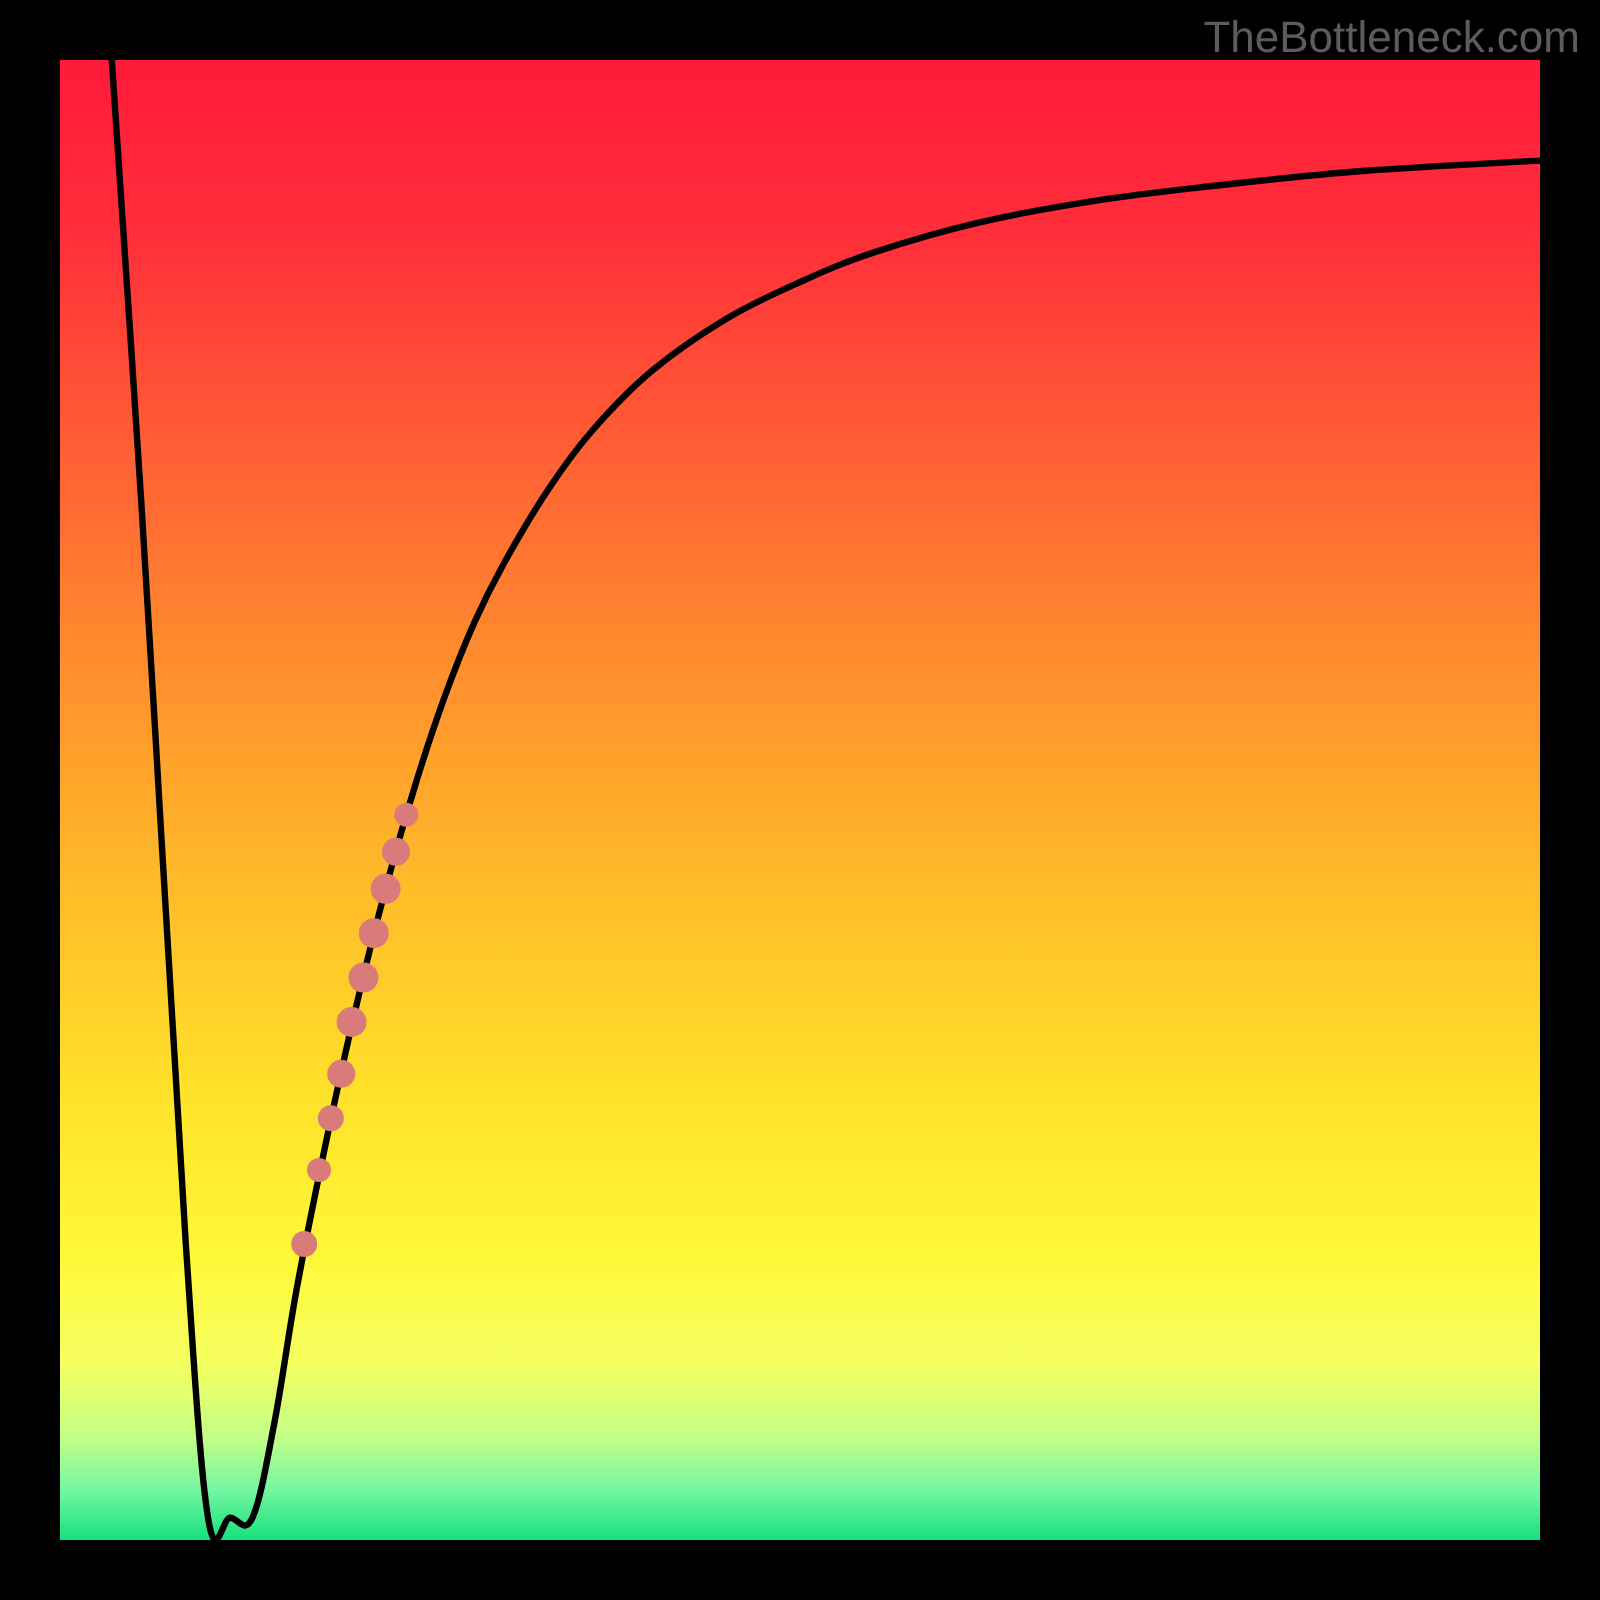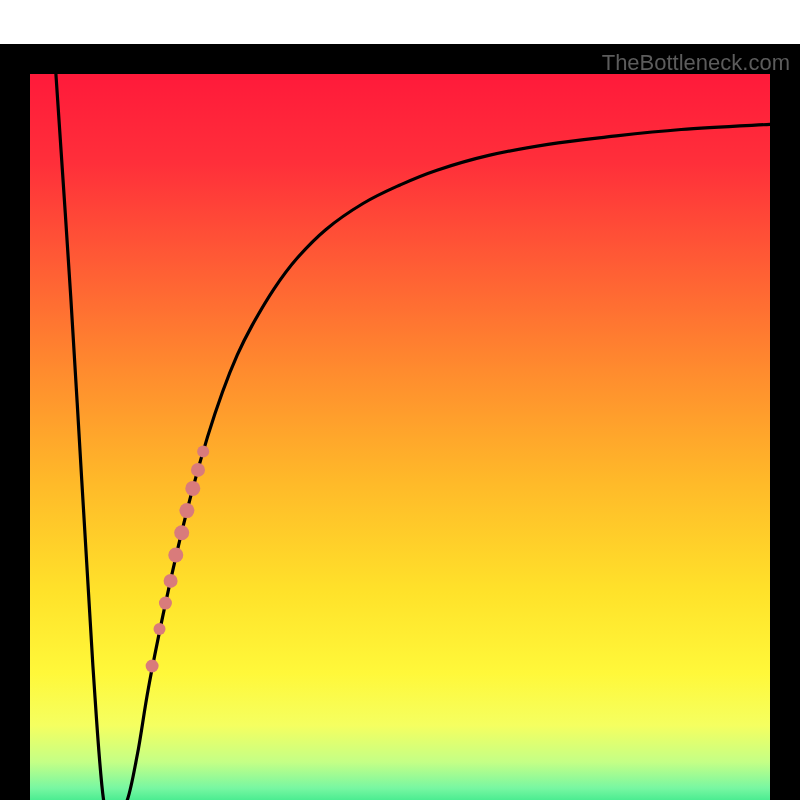--- a/index.html
+++ b/index.html
@@ -8,21 +8,20 @@
     width: 800px;
     height: 800px;
     overflow: hidden;
     background: #ffffff;
     font-family: Arial, Helvetica, sans-serif;
   }
   .frame {
     position: relative;
     width: 800px;
     height: 724px;
-    margin-top: 44px;
   }
   .watermark {
     position: absolute;
     top: 6px;
     right: 10px;
     color: #5c5c5c;
     font-size: 22px;
     font-weight: 400;
     letter-spacing: 0;
     user-select: none;

